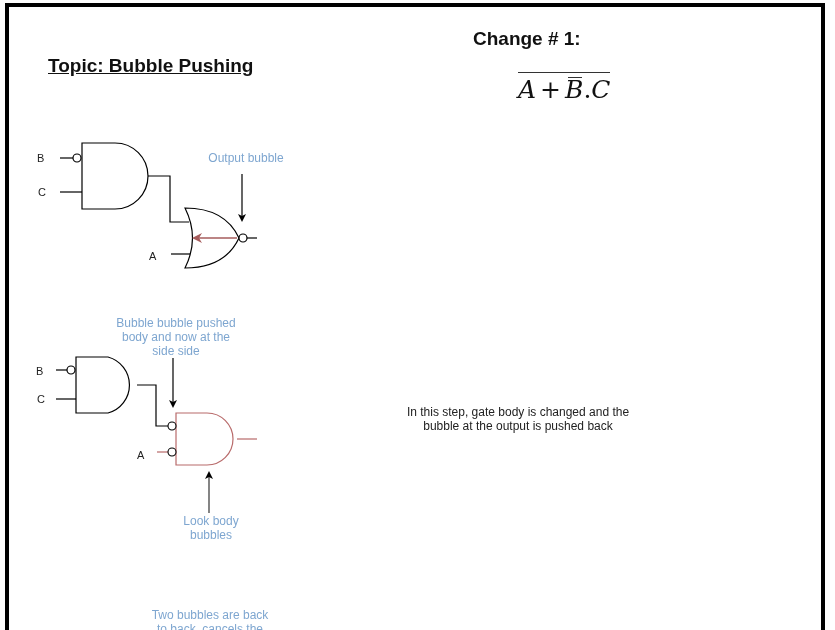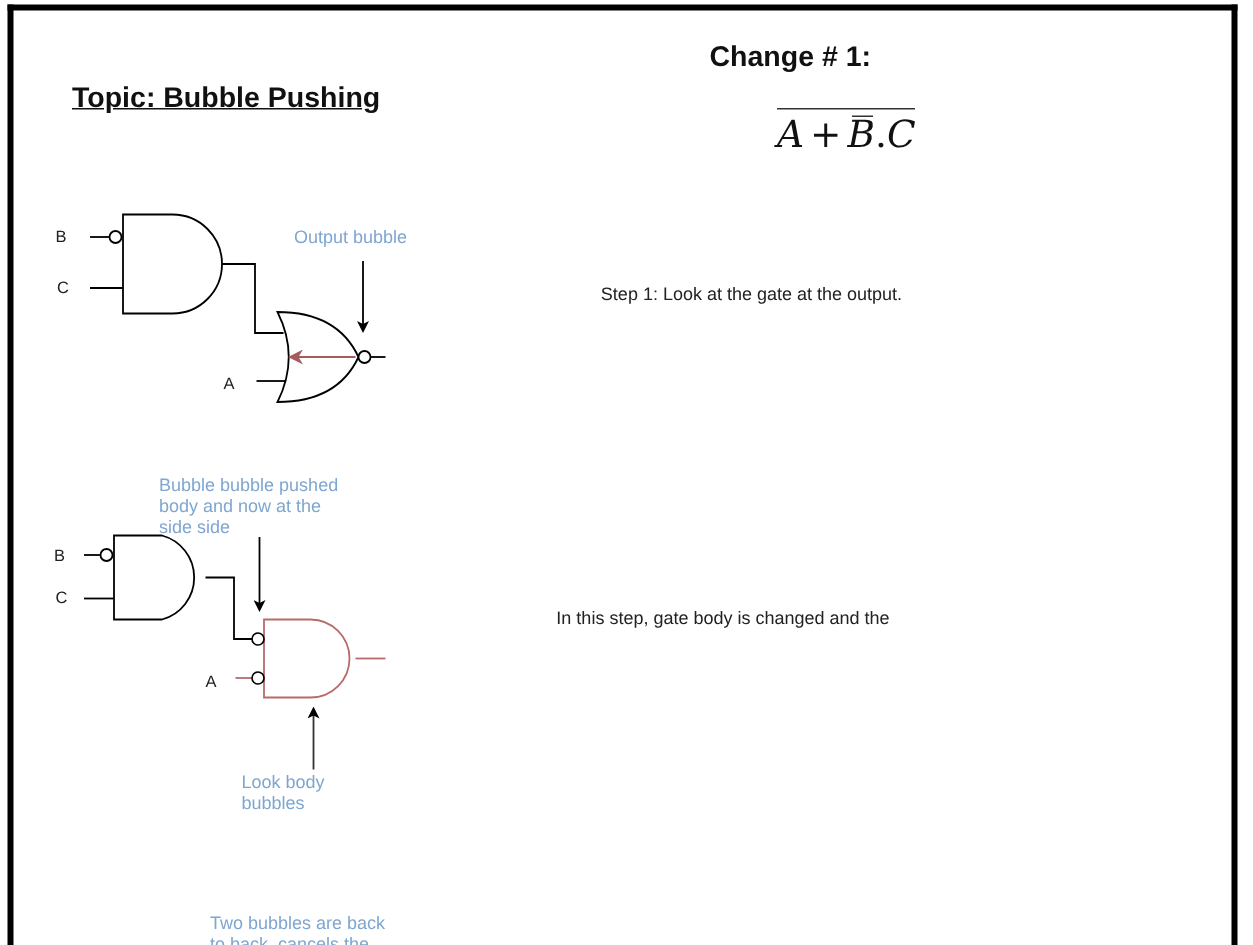--- a/index.html
+++ b/index.html
@@ -8,21 +8,21 @@
       position: absolute; left: 5px; top: 3px; width: 820px; height: 640px;
       border: 4px solid #000; border-bottom: none; box-sizing: border-box; background: #fff;
     }
     .title { position: absolute; font-weight: bold; color: #111; font-size: 19px; white-space: nowrap; }
     .math { position: absolute; left: 482px; top: 72px; font-family: "DejaVu Serif", "Liberation Serif", serif; font-style: italic; font-size: 25px; color: #111; white-space: nowrap; margin-left: 36px; }
     .math .overline { border-top: 1.5px solid #333; padding-top: 2px; display: inline-block; }
     .math .bar { position: relative; display: inline-block; }
     .math .bar::before { content: ""; position: absolute; left: 3px; right: 1px; top: 2px; border-top: 1.5px solid #333; }
     .math .op { font-style: normal; padding: 0 4px; }
     .step { position: absolute; text-align: center; font-size: 12px; line-height: 14px; color: #222; }
-    .note { position: absolute; text-align: left; font-size: 12px; line-height: 14px; color: #7ea6d0; }
+    .note { position: absolute; text-align: center; font-size: 12px; line-height: 14px; color: #7ea6d0; }
     .lbl { position: absolute; font-size: 11px; color: #222; }
     svg.diagram { position: absolute; left: 0; top: 0; }
   </style>
 </head>
 <body>
 
 <div class="frame"></div>
 
 <div class="title" style="left:48px; top:55px;text-decoration:underline;">Topic: Bubble Pushing</div>
 <div class="title" style="left:473px; top:28px;">Change # 1:</div>
@@ -76,38 +76,38 @@
   <line x1="173" y1="358" x2="173" y2="406" stroke="#000" stroke-width="1.2" marker-end="url(#arrBlack)"></line>
   <line x1="209" y1="513" x2="209" y2="473" stroke="#333" stroke-width="1.2" marker-end="url(#arrBlack)"></line>
 </svg>
 
 <div class="lbl" style="left:37px; top:152px;">B</div>
 <div class="lbl" style="left:38px; top:186px;">C</div>
 <div class="lbl" style="left:149px; top:250px;">A</div>
 <div class="note" style="left:196px; top:151px; width:100px;">Output bubble</div>
 
 <div class="step" style="left:380px; top:189px; width:242px;">
-  <div>Step 1: Look at the gate at the output.</div>
 </div>
 <div class="step" style="left:380px; top:231px; width:242px;">
 </div>
 
 <div class="note" style="left:106px; top:316px; width:140px;">
   <div>Bubble bubble pushed</div>
   <div>body and now at the</div>
   <div>side side</div>
 </div>
 <div class="lbl" style="left:36px; top:365px;">B</div>
 <div class="lbl" style="left:37px; top:393px;">C</div>
 <div class="lbl" style="left:137px; top:449px;">A</div>
 <div class="note" style="left:161px; top:514px; width:100px;">
   <div>Look body</div>
   <div>bubbles</div>
 </div>
 
-<div class="step" style="left:356px; top:405px; width:252px;">
+<div class="step" style="left:392px; top:405px; width:252px;">
   <div>In this step, gate body is changed and the</div>
+  <div>bubble at the output is pushed back</div>
 </div>
 
 <div class="note" style="left:140px; top:608px; width:140px;">
   <div>Two bubbles are back</div>
   <div>to back, cancels the</div>
 </div>
 
 </body></html>

